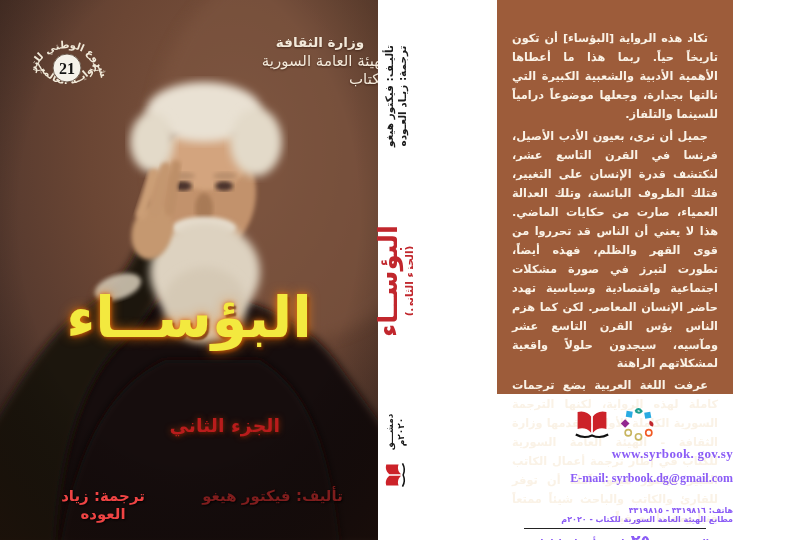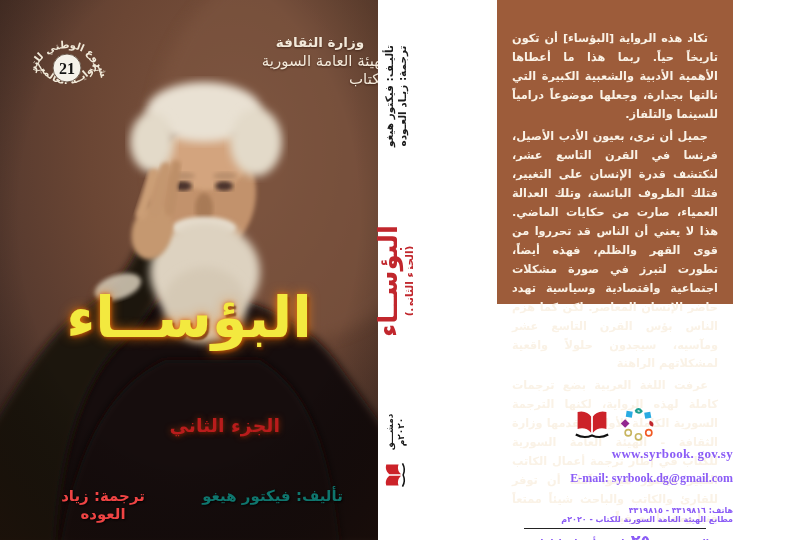--- a/index.html
+++ b/index.html
@@ -13,37 +13,37 @@
             color:#f3e9da;direction:rtl;text-shadow:0 1px 2px rgba(40,15,5,.55);}
   .ministry .l1{font-size:13.5px;font-weight:bold;letter-spacing:.5px;}
   .ministry .l2{font-size:15px;font-weight:normal;margin-top:2px;text-align:right;}
   .front-title{position:absolute;left:34px;top:284px;width:310px;text-align:center;direction:rtl;
       font-size:57px;font-weight:bold;color:#f3e93f;letter-spacing:1px;
       text-shadow:0 0 12px rgba(243,125,20,.9),0 0 4px rgba(200,90,10,.9),2px 3px 2px rgba(55,18,4,.85);}
   .front-subtitle{position:absolute;left:100px;top:414px;width:180px;text-align:right;direction:rtl;
       font-size:19px;font-weight:bold;color:#b91c1c;
       text-shadow:0 0 6px #8a2f0e,0 0 2px #46150448,1px 2px 2px #2e0f08;}
   .front-author{position:absolute;left:200px;top:487px;width:145px;text-align:center;direction:rtl;
-      font-size:15px;font-weight:bold;color:#0f766e;text-shadow:1px 1px 2px rgba(0,0,0,.8);}
+      font-size:15px;font-weight:bold;color:#7f1d1d;text-shadow:1px 1px 2px rgba(0,0,0,.8);}
   .front-translator{position:absolute;left:38px;top:487px;width:130px;text-align:center;direction:rtl;
       font-size:15px;font-weight:bold;color:#ef4444;text-shadow:1px 1px 2px rgba(0,0,0,.8);}
   
   .spine{position:absolute;left:378px;top:0;width:35px;height:540px;background:#fff;}
   .rot{position:absolute;transform:rotate(-90deg);direction:rtl;text-align:center;}
   .spine-credits{left:-56px;top:82px;width:150px;height:28px;color:#1d1d1d;
       font-size:10.5px;font-weight:bold;line-height:13px;}
   .spine-title-block{left:-66px;top:258px;width:170px;height:46px;color:#c1272d;}
   .spine-title-block .t{font-size:26px;font-weight:bold;line-height:28px;}
   .spine-title-block .s{font-size:10.5px;font-weight:bold;line-height:14px;}
   .spine-city{left:-17px;top:420px;width:72px;height:24px;color:#1d1d1d;
       font-size:9px;font-weight:bold;line-height:11px;}
   .spine-logo{left:5px;top:462px;width:26px;height:26px;transform:rotate(-90deg);position:absolute;}
   
   .back{position:absolute;left:413px;top:0;width:397px;height:540px;background:#fff;}
-  .blurb-panel{position:absolute;left:84px;top:0;width:236px;height:304px;background:#9d5c3a;
+  .blurb-panel{position:absolute;left:84px;top:0;width:236px;height:394px;background:#9d5c3a;
       box-sizing:border-box;padding:30px 15px 0 15px;direction:rtl;color:#faf2e6;
       font-size:11.3px;font-weight:bold;line-height:1.68;text-align:justify;}
   .blurb-panel p{margin:0 0 3px 0;text-indent:10px;}
   .contact{position:absolute;left:84px;top:400px;width:236px;text-align:right;color:#8b5cf6;}
   .logos{display:flex;justify-content:center;align-items:flex-end;gap:10px;height:42px;}
   .website{font-family:"Liberation Serif",serif;font-weight:bold;font-size:13px;margin-top:4px;letter-spacing:.3px;}
   .email{font-family:"Liberation Serif",serif;font-weight:bold;font-size:12px;margin-top:9px;}
   .phone{direction:rtl;font-size:8px;font-weight:bold;margin-top:20px;}
   .printer{direction:rtl;font-size:8px;font-weight:bold;}
   .divider{width:182px;border-top:1.2px solid #222;margin:4px auto 2px auto;}

